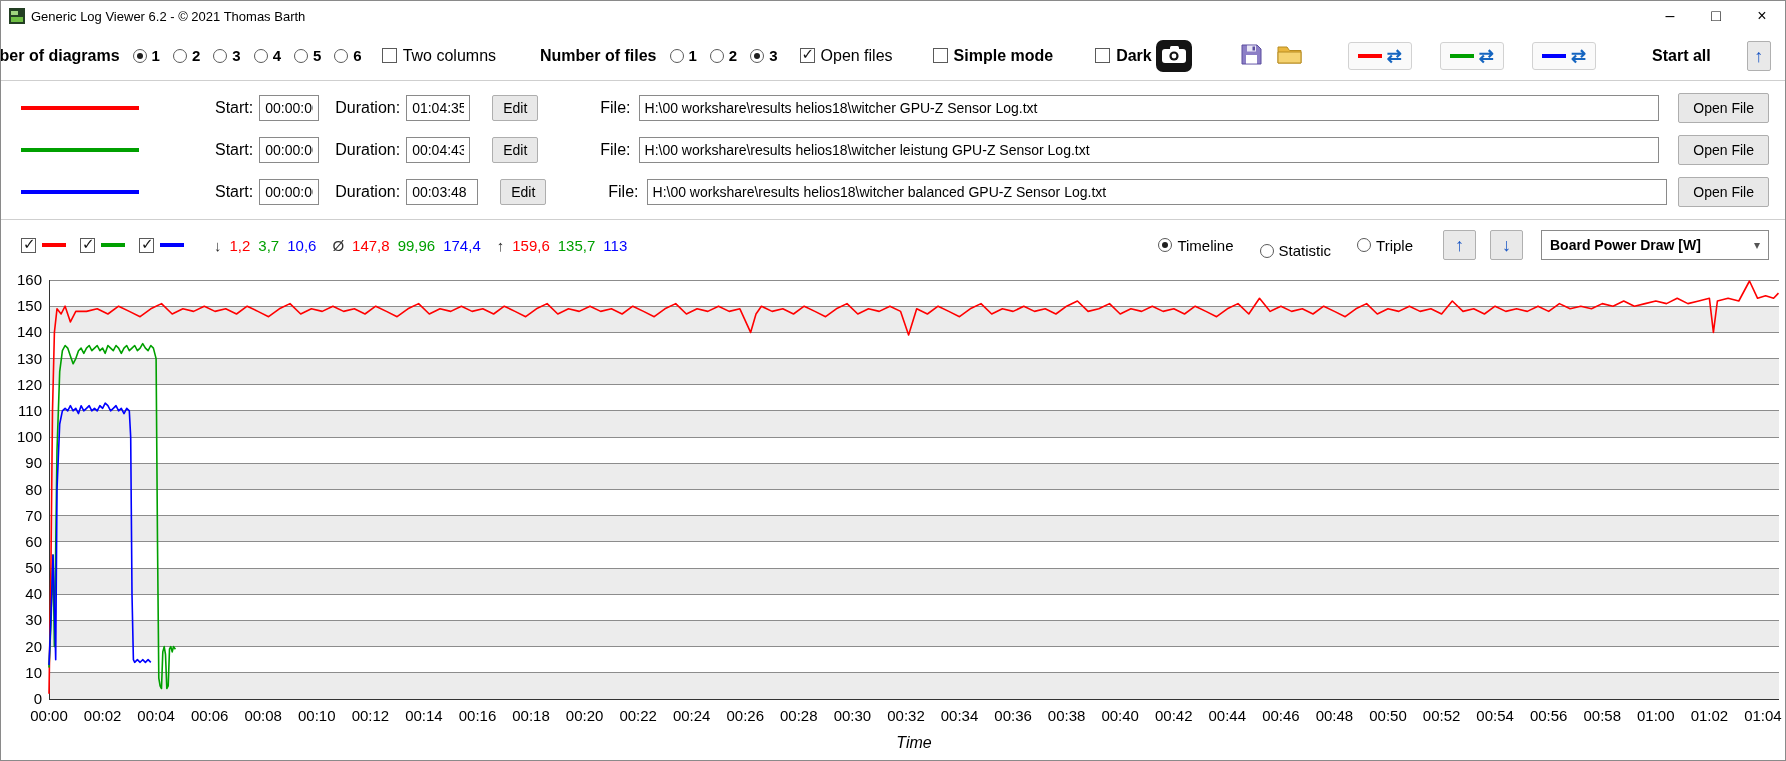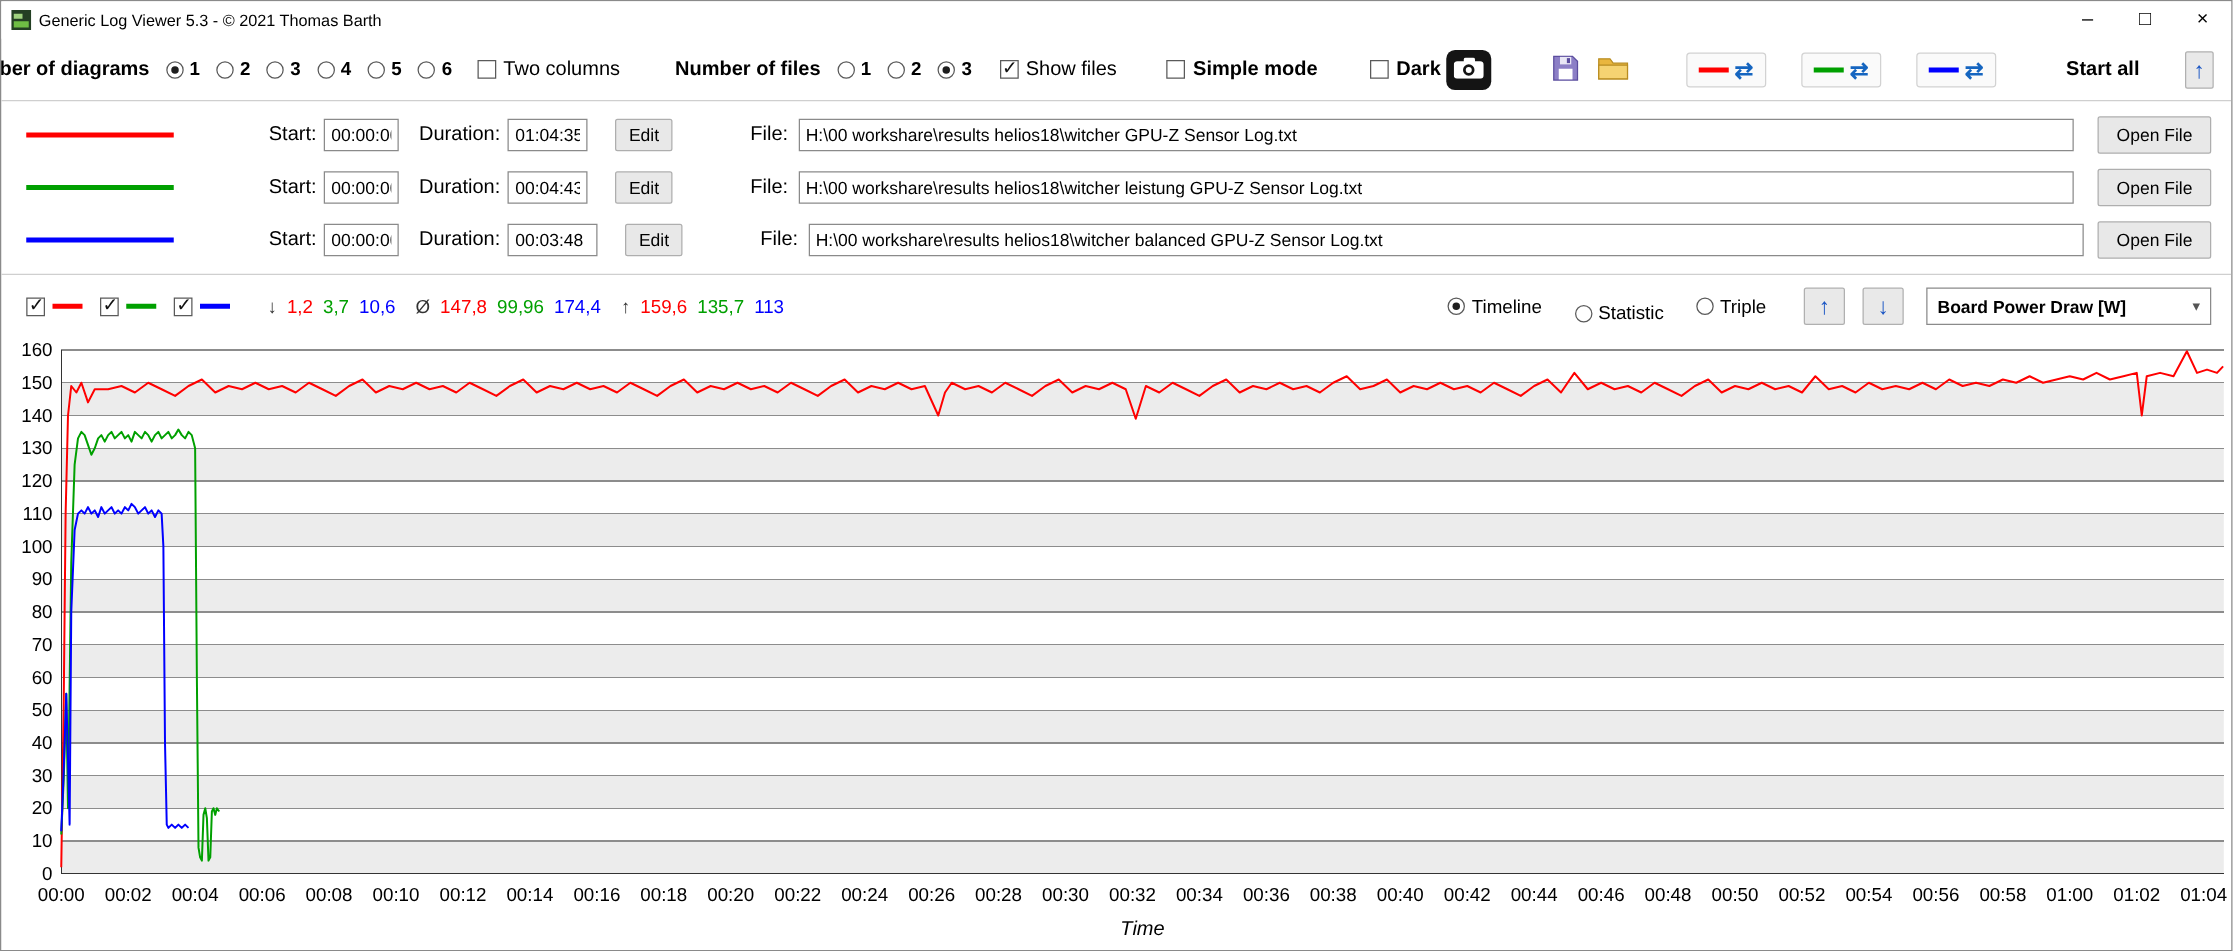--- a/index.html
+++ b/index.html
@@ -56,21 +56,21 @@
 <body>
 
 <div class="titlebar">
   <span class="app-icon">
     <svg width="16" height="16">
         <rect width="16" height="16" fill="#233f23"></rect>
         <rect x="2" y="9" width="12" height="5" fill="#6fbe44"></rect>
         <rect x="2" y="3" width="7" height="4" fill="#9fd37e"></rect>
       </svg>
   </span>
-  <span class="title">Generic Log Viewer 5.3 - © 2021 Thomas Barth</span>
+  <span class="title">Generic Log Viewer 6.2 - © 2021 Thomas Barth</span>
   <div class="win-btns">
     <div class="win-btn">–</div>
     <div class="win-btn">□</div>
     <div class="win-btn">×</div>
   </div>
 </div>
 
 <div class="toolbar">
   <span class="blabel" style="margin-left:-37px;">Number of diagrams</span>
 
@@ -114,21 +114,21 @@
     <span class="radio"></span>
     <span style="font-weight:bold;font-size:15px;">2</span>
   </span>
   <span class="ritem">
     <span class="radio selected"></span>
     <span style="font-weight:bold;font-size:15px;">3</span>
   </span>
 
   <span class="citem" style="margin-left:22px;">
     <span class="cbox checked"></span>
-    <span style="font-size:16px;">Show files</span>
+    <span style="font-size:16px;">Open files</span>
   </span>
 
   <span class="citem" style="margin-left:40px;">
     <span class="cbox"></span>
     <span class="blabel">Simple mode</span>
   </span>
 
   <span class="citem" style="margin-left:42px;">
     <span class="cbox"></span>
     <span class="blabel">Dark</span>

